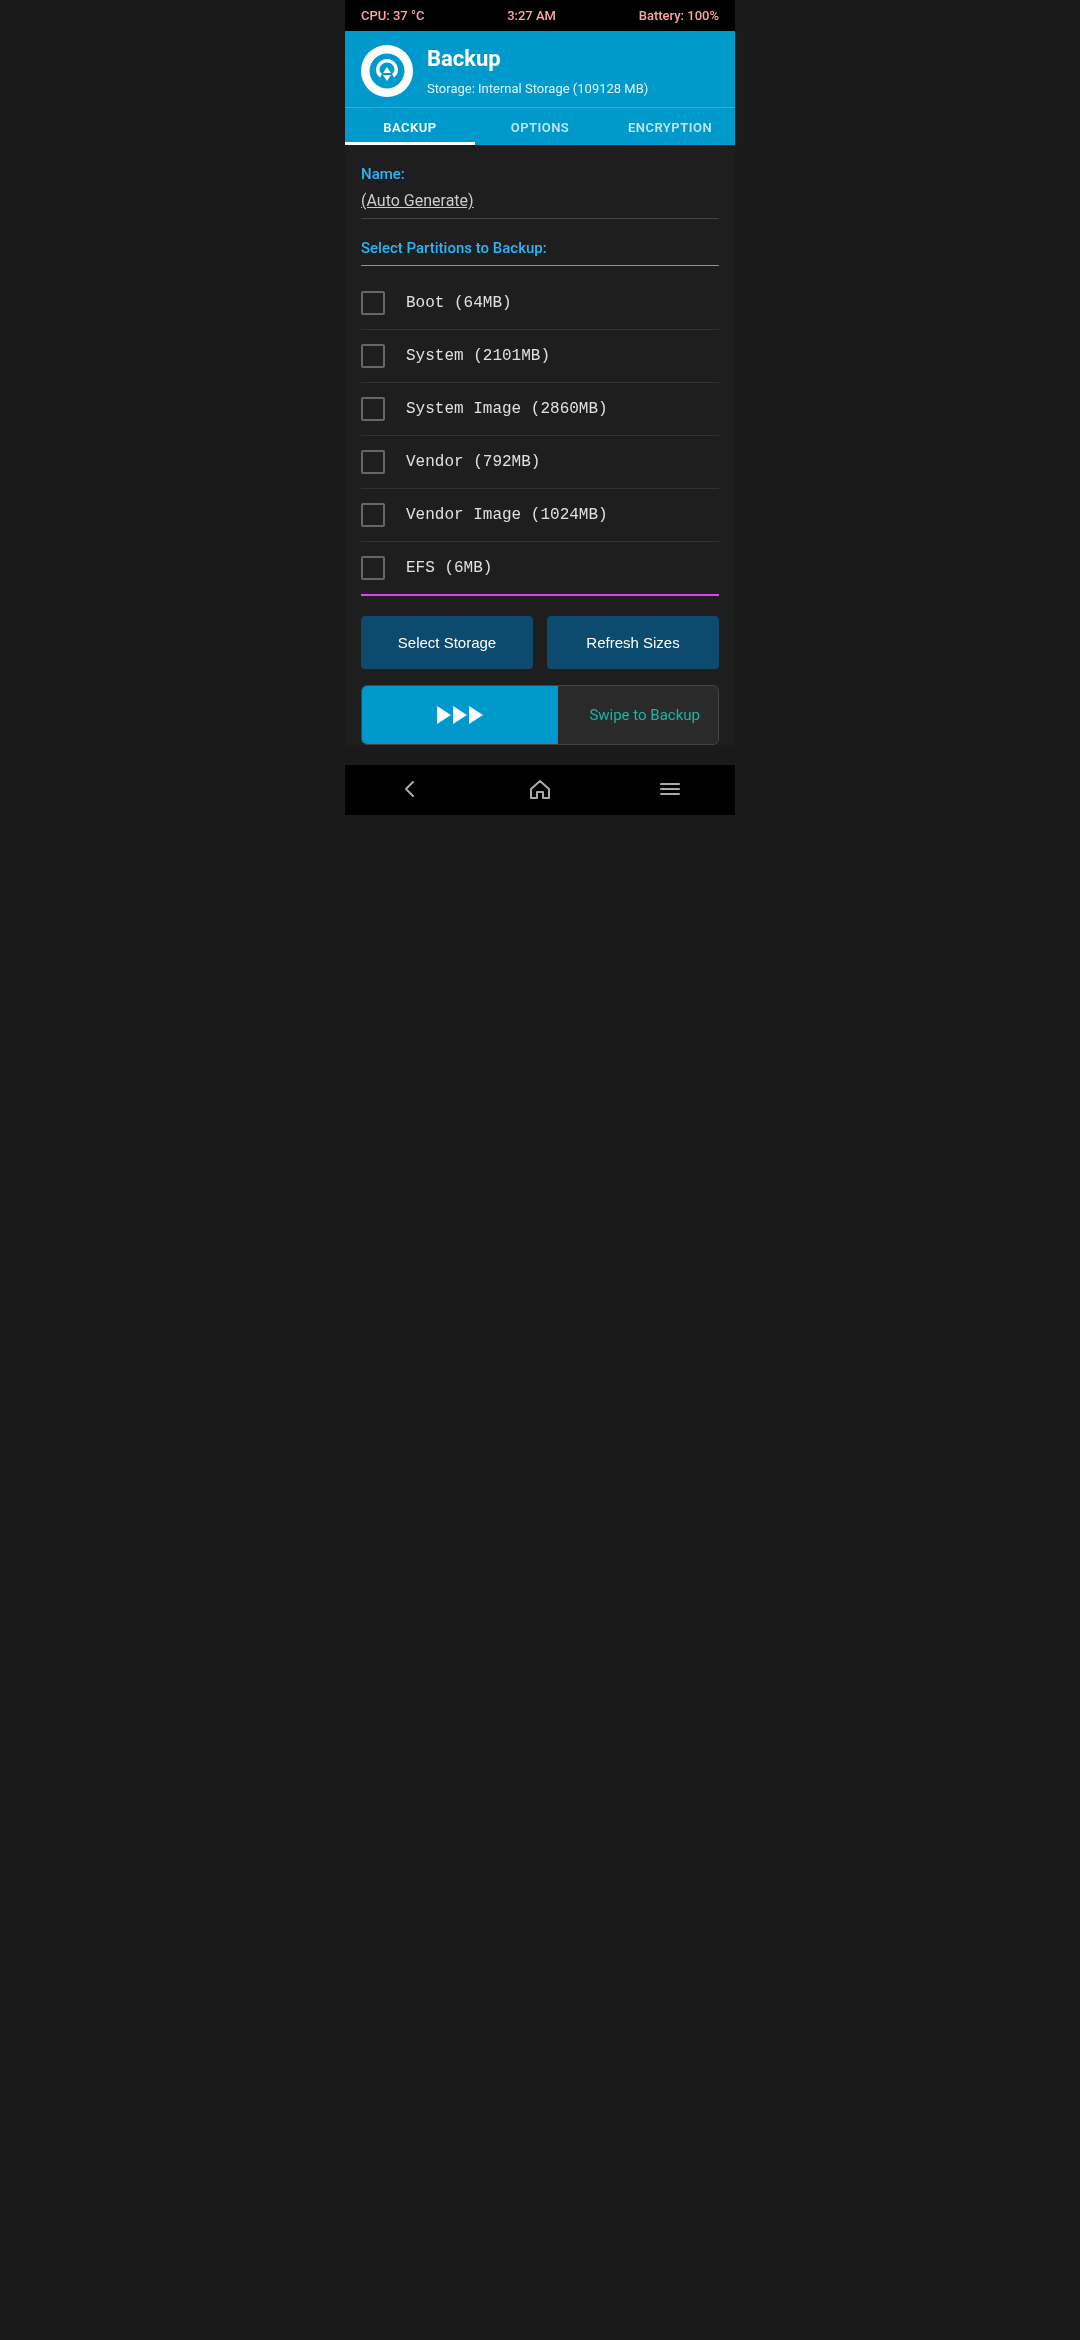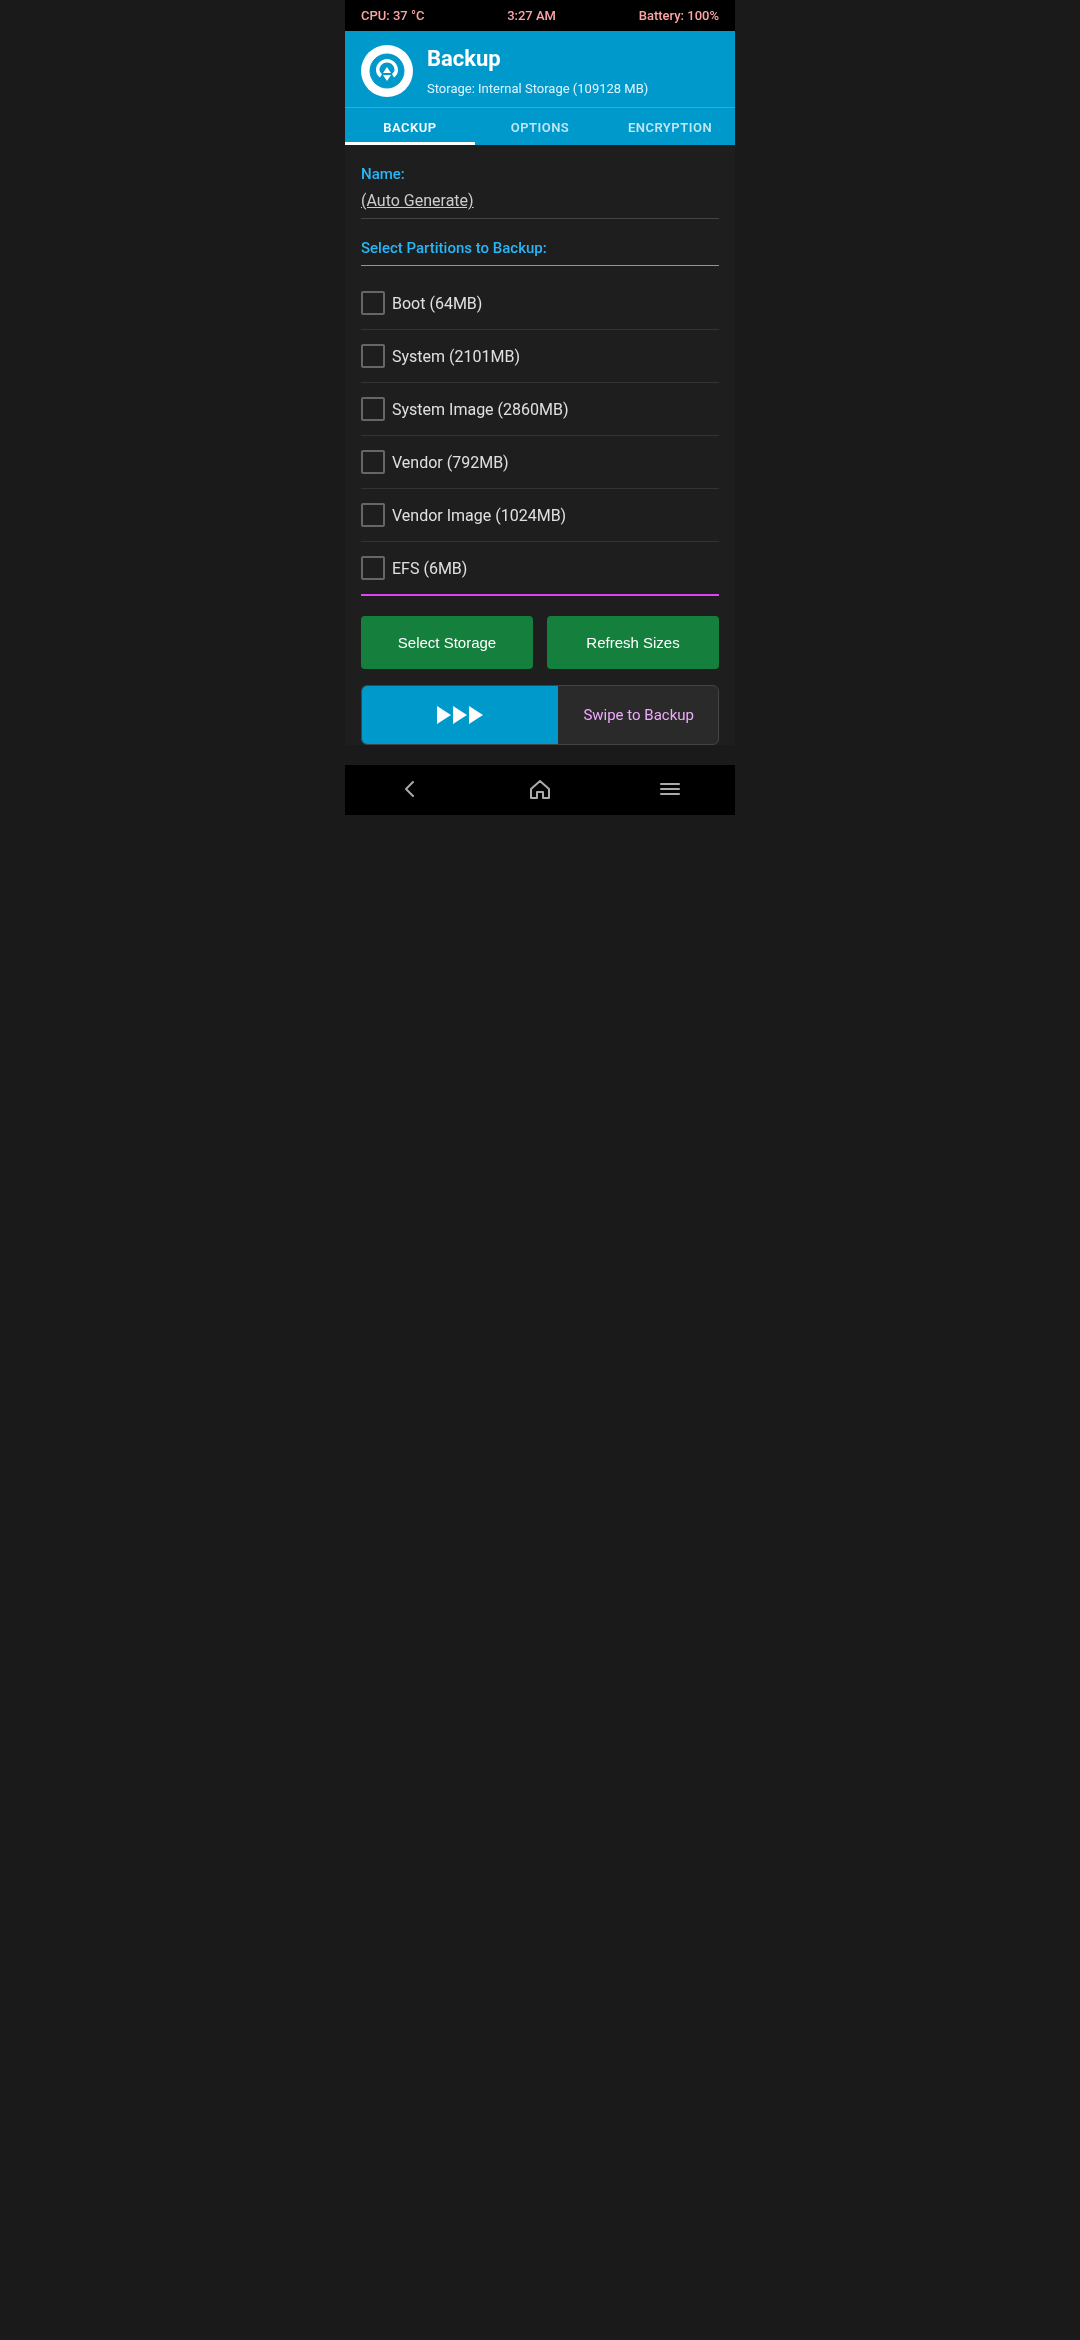--- a/index.html
+++ b/index.html
@@ -129,22 +129,23 @@
     }
 
     .partition-list {
       list-style: none;
     }
     .partition-item {
       display: flex;
       align-items: center;
       padding: 14px 0;
       border-bottom: 1px solid #333;
-      gap: 7px;
+      gap: 21px;
       cursor: pointer;
+      font-family: Liberation Mono, monospace;
     }
     .partition-item:last-child {
       border-bottom: 2px solid #d946ef;
     }
 
     .checkbox {
       width: 24px;
       height: 24px;
       border: 2px solid #666;
       background: transparent;
@@ -171,21 +172,21 @@
     }
 
     
     .button-row {
       display: flex;
       gap: 14px;
       padding: 20px 0 16px 0;
     }
     .btn {
       flex: 1;
-      background: #15803d;
+      background: #0c4a6e;
       color: #ffffff;
       border: none;
       border-radius: 4px;
       padding: 18px 10px;
       font-size: 15px;
       font-weight: 500;
       cursor: pointer;
       text-align: center;
     }
 
@@ -215,25 +216,25 @@
       gap: 2px;
     }
     .arrow-icon {
       width: 0;
       height: 0;
       border-top: 9px solid transparent;
       border-bottom: 9px solid transparent;
       border-left: 14px solid #ffffff;
     }
     .swipe-text {
-      color: #f0abfc;
+      color: #14b8a6;
       font-size: 15px;
       padding-left: 10px;
       position: absolute;
-      right: 24px;
+      right: 18px;
     }
 
     
     .nav-bar {
       background: #000000;
       display: flex;
       justify-content: space-around;
       align-items: center;
       padding: 12px 0 14px;
     }

